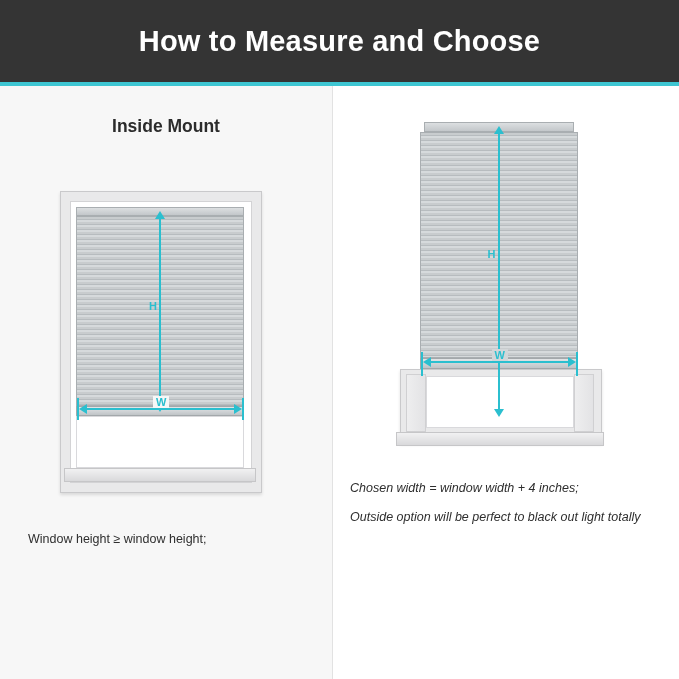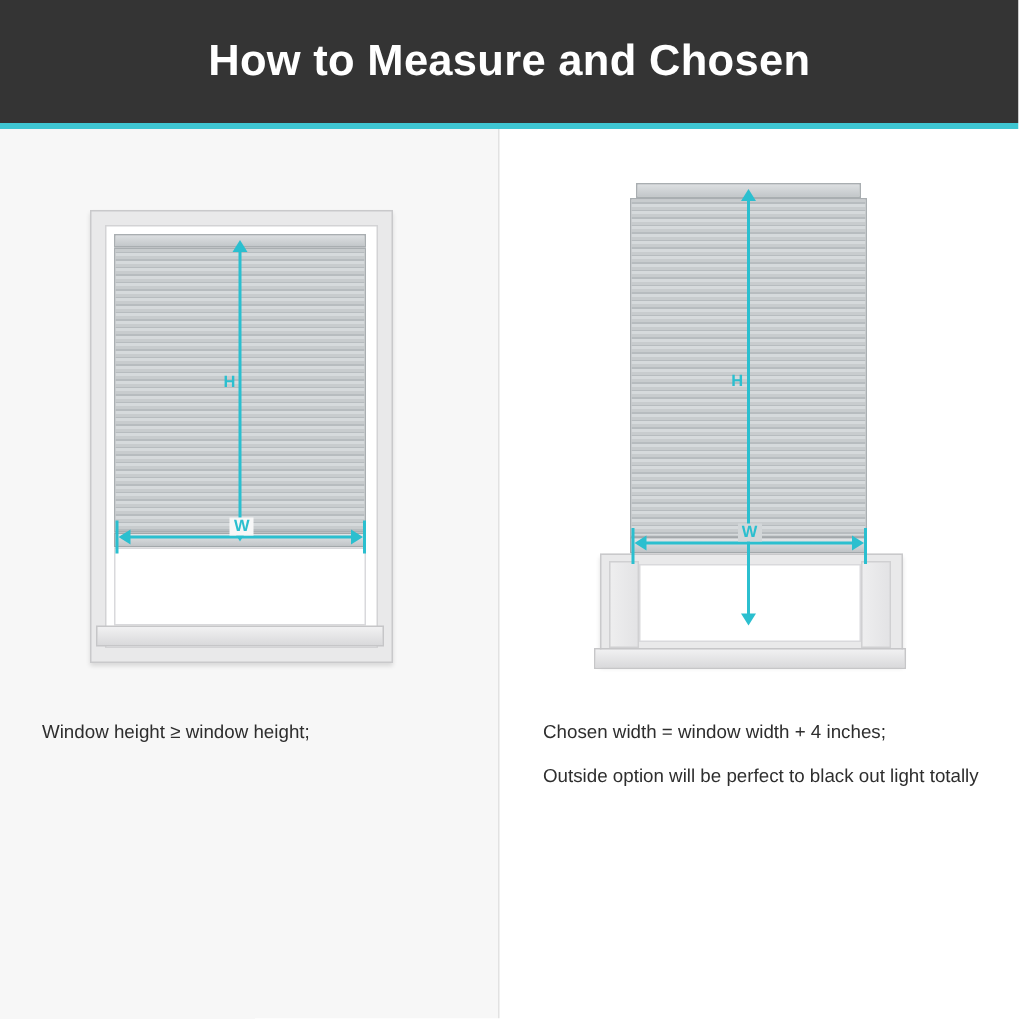--- a/index.html
+++ b/index.html
@@ -208,42 +208,44 @@
   .dim-label-h {
     padding: 0 3px;
   }
 
   
   .notes {
     margin-top: 26px;
     padding: 0 28px;
   }
   .notes-right {
-    padding: 0 30px;
+    padding: 0 18px;
+    font-style: italic;
   }
   .note-line {
     font-size: 12.5px;
     color: #2e2e2e;
     line-height: 29px;
     white-space: nowrap;
   }
 </style>
 </head>
 <body>
 
 <div class="page">
 
   <div class="header">
-    <div class="header-title">How to Measure and Chosen</div>
+    <div class="header-title">How to Measure and Choose</div>
   </div>
   <div class="header-rule"></div>
 
   <div class="body">
 
     <div class="col col-left">
+      <div class="col-title">Inside Mount</div>
 
       <div class="illus illus-left">
 
         <div class="frame-outer" style="left:14px; top:32px; width:200px; height:300px;"></div>
         <div class="frame-inner" style="left:24px; top:42px; width:180px; height:280px;"></div>
 
         <div class="shade-head" style="left:30px; top:48px; width:168px; height:9px;"></div>
 
         <div class="shade" style="left:30px; top:57px; width:168px; height:190px;"></div>
 

